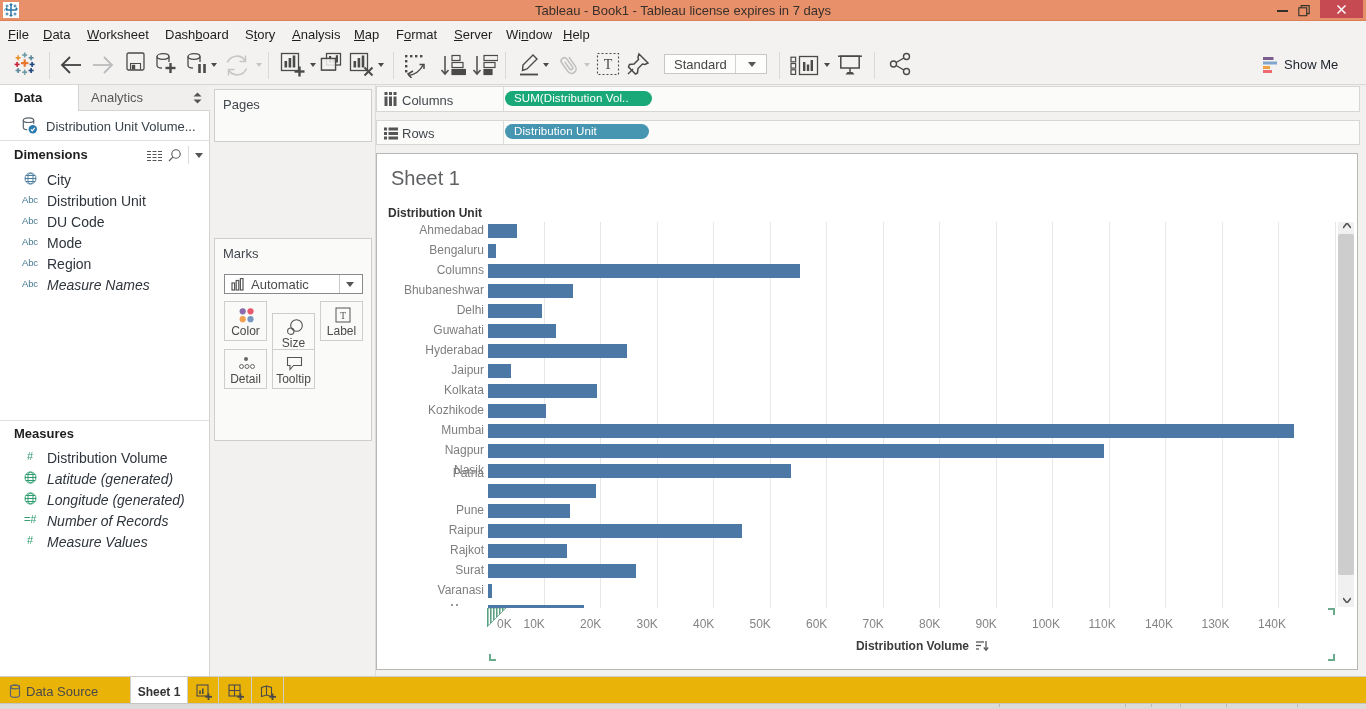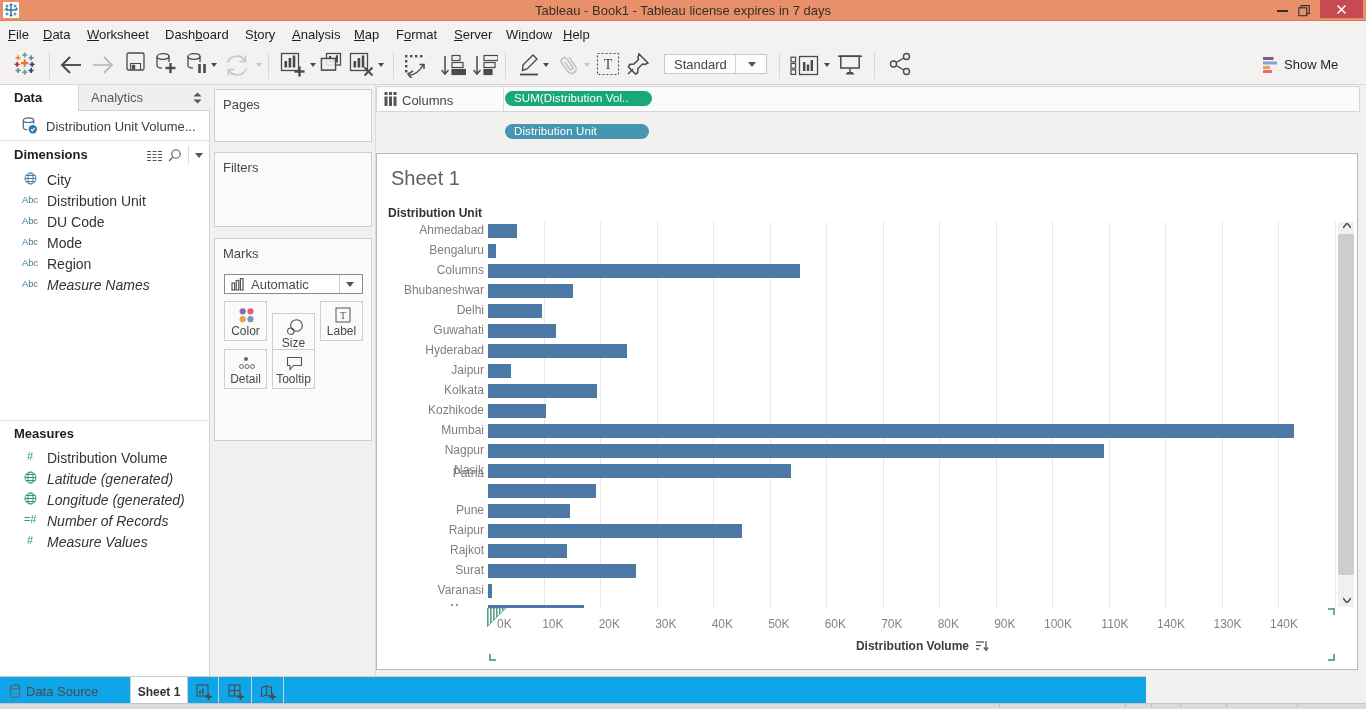--- a/index.html
+++ b/index.html
@@ -28,23 +28,23 @@
 .card{position:absolute;background:#fafaf9;border:1px solid #d0cecb;font-size:13px;color:#42474d}
 .mbtn{position:absolute;width:43px;height:40px;background:#fafaf9;border:1px solid #d0cecb;font-size:12px;color:#4a4a4a;text-align:center}
 .mbtn span{position:absolute;left:0;right:0;bottom:2px}
 
 .shelf{position:absolute;background:#fbfbfa;border:1px solid #d8d6d3;font-size:13px;color:#42474d}
 .pill{position:absolute;height:15px;border-radius:8px;color:#fff;font-size:11.5px;text-align:left;padding-left:9px;line-height:15.5px;box-sizing:border-box;letter-spacing:0.1px}
 #sheetcard{position:absolute;left:376px;top:153px;width:982px;height:517px;background:#fff;border:1px solid #b9b7b4}
 .rlbl{position:absolute;left:1px;width:106px;text-align:right;font-size:12px;color:#7e7e7e;white-space:nowrap}
 .bar{position:absolute;background:#4c78a5;height:14px}
 .grid{position:absolute;width:1px;background:#e7e7e7}
-.axlbl{position:absolute;width:40px;text-align:right;font-size:12px;color:#848484}
-
-#tabbar{position:absolute;left:0;top:676px;width:1146px;height:27px;background:#0ea5e9;border-top:1px solid #cfcdca}
+.axlbl{position:absolute;width:40px;text-align:left;font-size:12px;color:#848484}
+
+#tabbar{position:absolute;left:0;top:676px;width:1366px;height:27px;background:#eab308;border-top:1px solid #cfcdca}
 #statusstrip{position:absolute;left:0;top:703px;width:1366px;height:6px;background:#dcdbd9;border-top:1px solid #c6c5c3}
 </style></head>
 <body>
 <div id="app">
   <div id="titlebar">
     <svg style="position:absolute;left:3px;top:2px" width="16" height="16" viewBox="0 0 32 32">
         <rect x="0" y="0" width="32" height="32" fill="#fff"></rect>
         <g fill="#2d77a5">
           <rect x="14.5" y="6" width="3" height="20"></rect>
           <rect x="6" y="14.5" width="20" height="3"></rect>
@@ -379,23 +379,20 @@
       <div class="ficon mea" style="top:428px;font-size:11px">=#</div>
       <div class="fitem ital" style="top:428px">Number of Records</div>
       <div class="ficon mea" style="top:449px;font-size:11px">#</div>
       <div class="fitem ital" style="top:449px">Measure Values</div>
     </div>
   </div>
   <div id="midpanel">
     <div class="card" style="left:4px;top:4px;width:158px;height:53px">
         <span style="position:absolute;left:8px;top:7px">Pages</span>
       </div>
-    <div class="card" style="left:4px;top:67px;width:158px;height:75px">
-        <span style="position:absolute;left:8px;top:7px">Filters</span>
-      </div>
     <div class="card" style="left:4px;top:153px;width:158px;height:203px">
         <span style="position:absolute;left:8px;top:7px">Marks</span>
       <div style="position:absolute;left:9px;top:35px;width:139px;height:20px;background:#fff;border:1px solid #8a8a8a">
         <svg style="position:absolute;left:6px;top:3px" width="14" height="13" viewBox="0 0 14 13" fill="none" stroke="#555" stroke-width="1.2">
             <rect x="1" y="5" width="2.6" height="7"></rect>
             <rect x="5.2" y="2.5" width="2.6" height="9.5"></rect>
             <rect x="9.4" y="0.5" width="2.6" height="11.5"></rect>
           </svg>
         <span style="position:absolute;left:26px;top:2px;color:#4a4a4a">Automatic</span>
         <div style="position:absolute;right:22px;top:0;width:1px;height:18px;background:#c9c9c9"></div>
@@ -447,20 +444,34 @@
           <rect x="0.5" y="0" width="3" height="3"></rect>
           <rect x="5" y="0" width="3" height="3"></rect>
           <rect x="9.5" y="0" width="3" height="3"></rect>
           <rect x="0.5" y="4.5" width="3" height="9.5"></rect>
           <rect x="5" y="4.5" width="3" height="9.5"></rect>
           <rect x="9.5" y="4.5" width="3" height="9.5"></rect>
         </g>
       </svg>
     <span style="position:absolute;left:25px;top:6px">Columns</span>
     <div style="position:absolute;left:126px;top:0;width:1px;height:24px;background:#dddbd8"></div>
+  </div>
+  <div class="shelf" id="rowshelf" style="left:376px;top:120px;width:984px;height:25px">
+    <svg style="position:absolute;left:7px;top:6px" width="14" height="13" viewBox="0 0 14 13">
+        <g fill="#555">
+          <rect x="0" y="0.5" width="3" height="3"></rect>
+          <rect x="0" y="5" width="3" height="3"></rect>
+          <rect x="0" y="9.5" width="3" height="3"></rect>
+          <rect x="4.5" y="0.5" width="9.5" height="3"></rect>
+          <rect x="4.5" y="5" width="9.5" height="3"></rect>
+          <rect x="4.5" y="9.5" width="9.5" height="3"></rect>
+        </g>
+      </svg>
+    <span style="position:absolute;left:25px;top:5px">Rows</span>
+    <div style="position:absolute;left:126px;top:0;width:1px;height:23px;background:#dddbd8"></div>
   </div>
   <div class="pill" style="left:505px;top:91px;width:147px;background:#19a878">SUM(Distribution Vol..</div>
   <div class="pill" style="left:505px;top:124px;width:144px;background:#4695b1">Distribution Unit</div>
   <div id="sheetcard">
     <div style="position:absolute;left:14px;top:13px;font-size:20px;color:#5f6163">Sheet 1</div>
     <div style="position:absolute;left:11px;top:52px;font-size:12px;font-weight:bold;color:#333">Distribution Unit</div>
     <div id="chart">
     <div class="grid" style="left:166.5px;top:68px;height:386px"></div>
     <div class="grid" style="left:223.0px;top:68px;height:386px"></div>
     <div class="grid" style="left:279.5px;top:68px;height:386px"></div>

